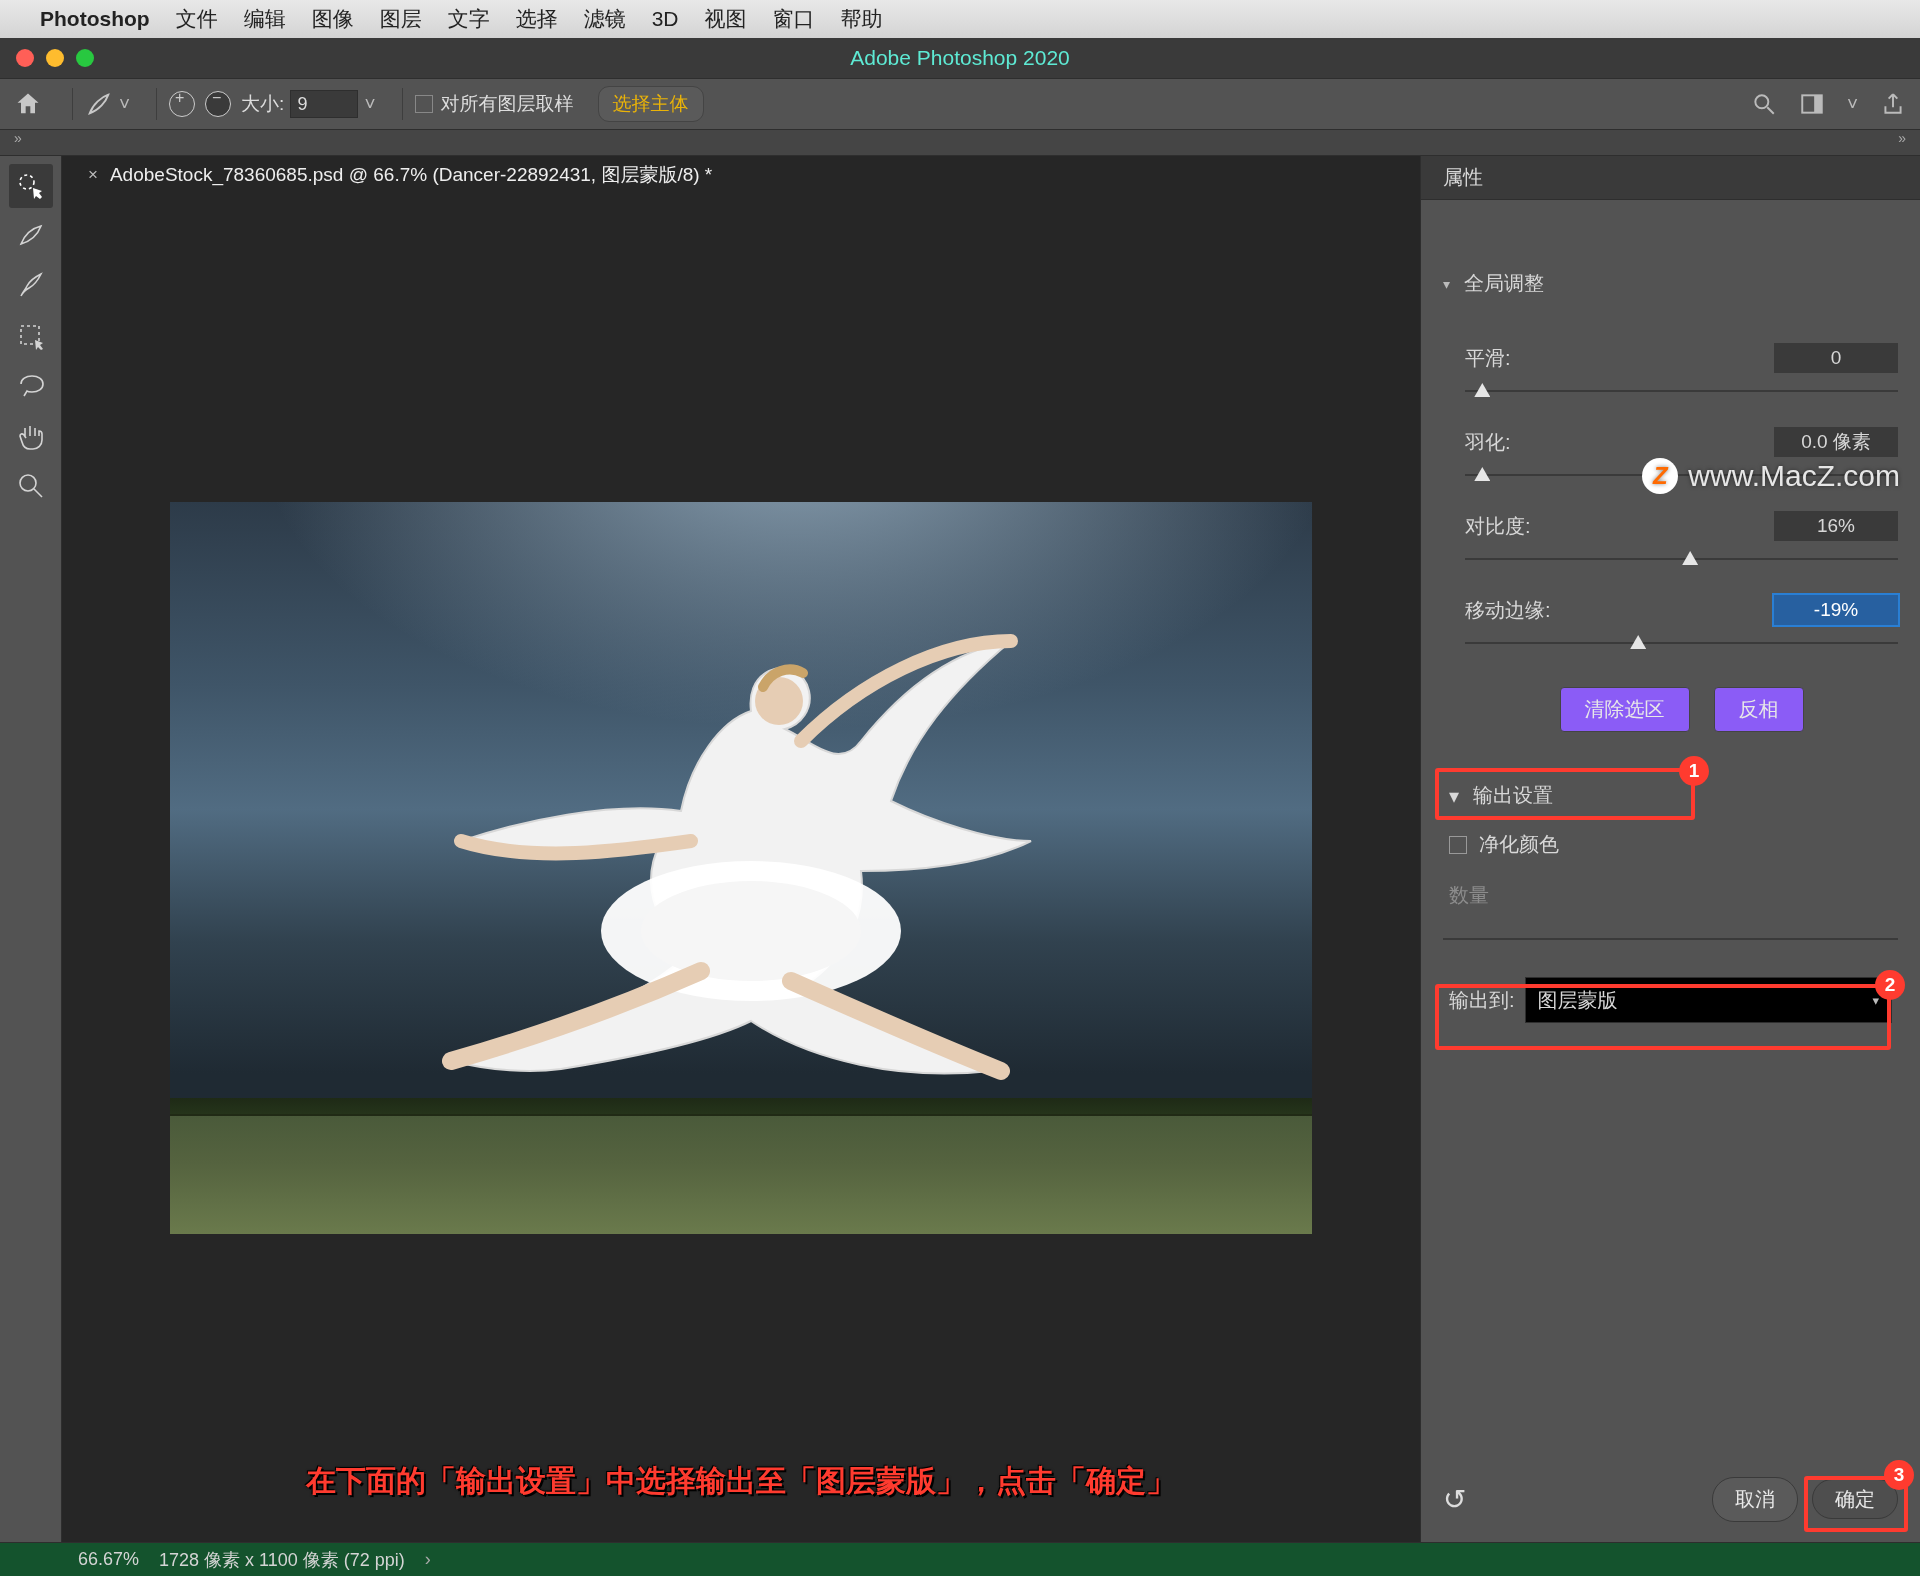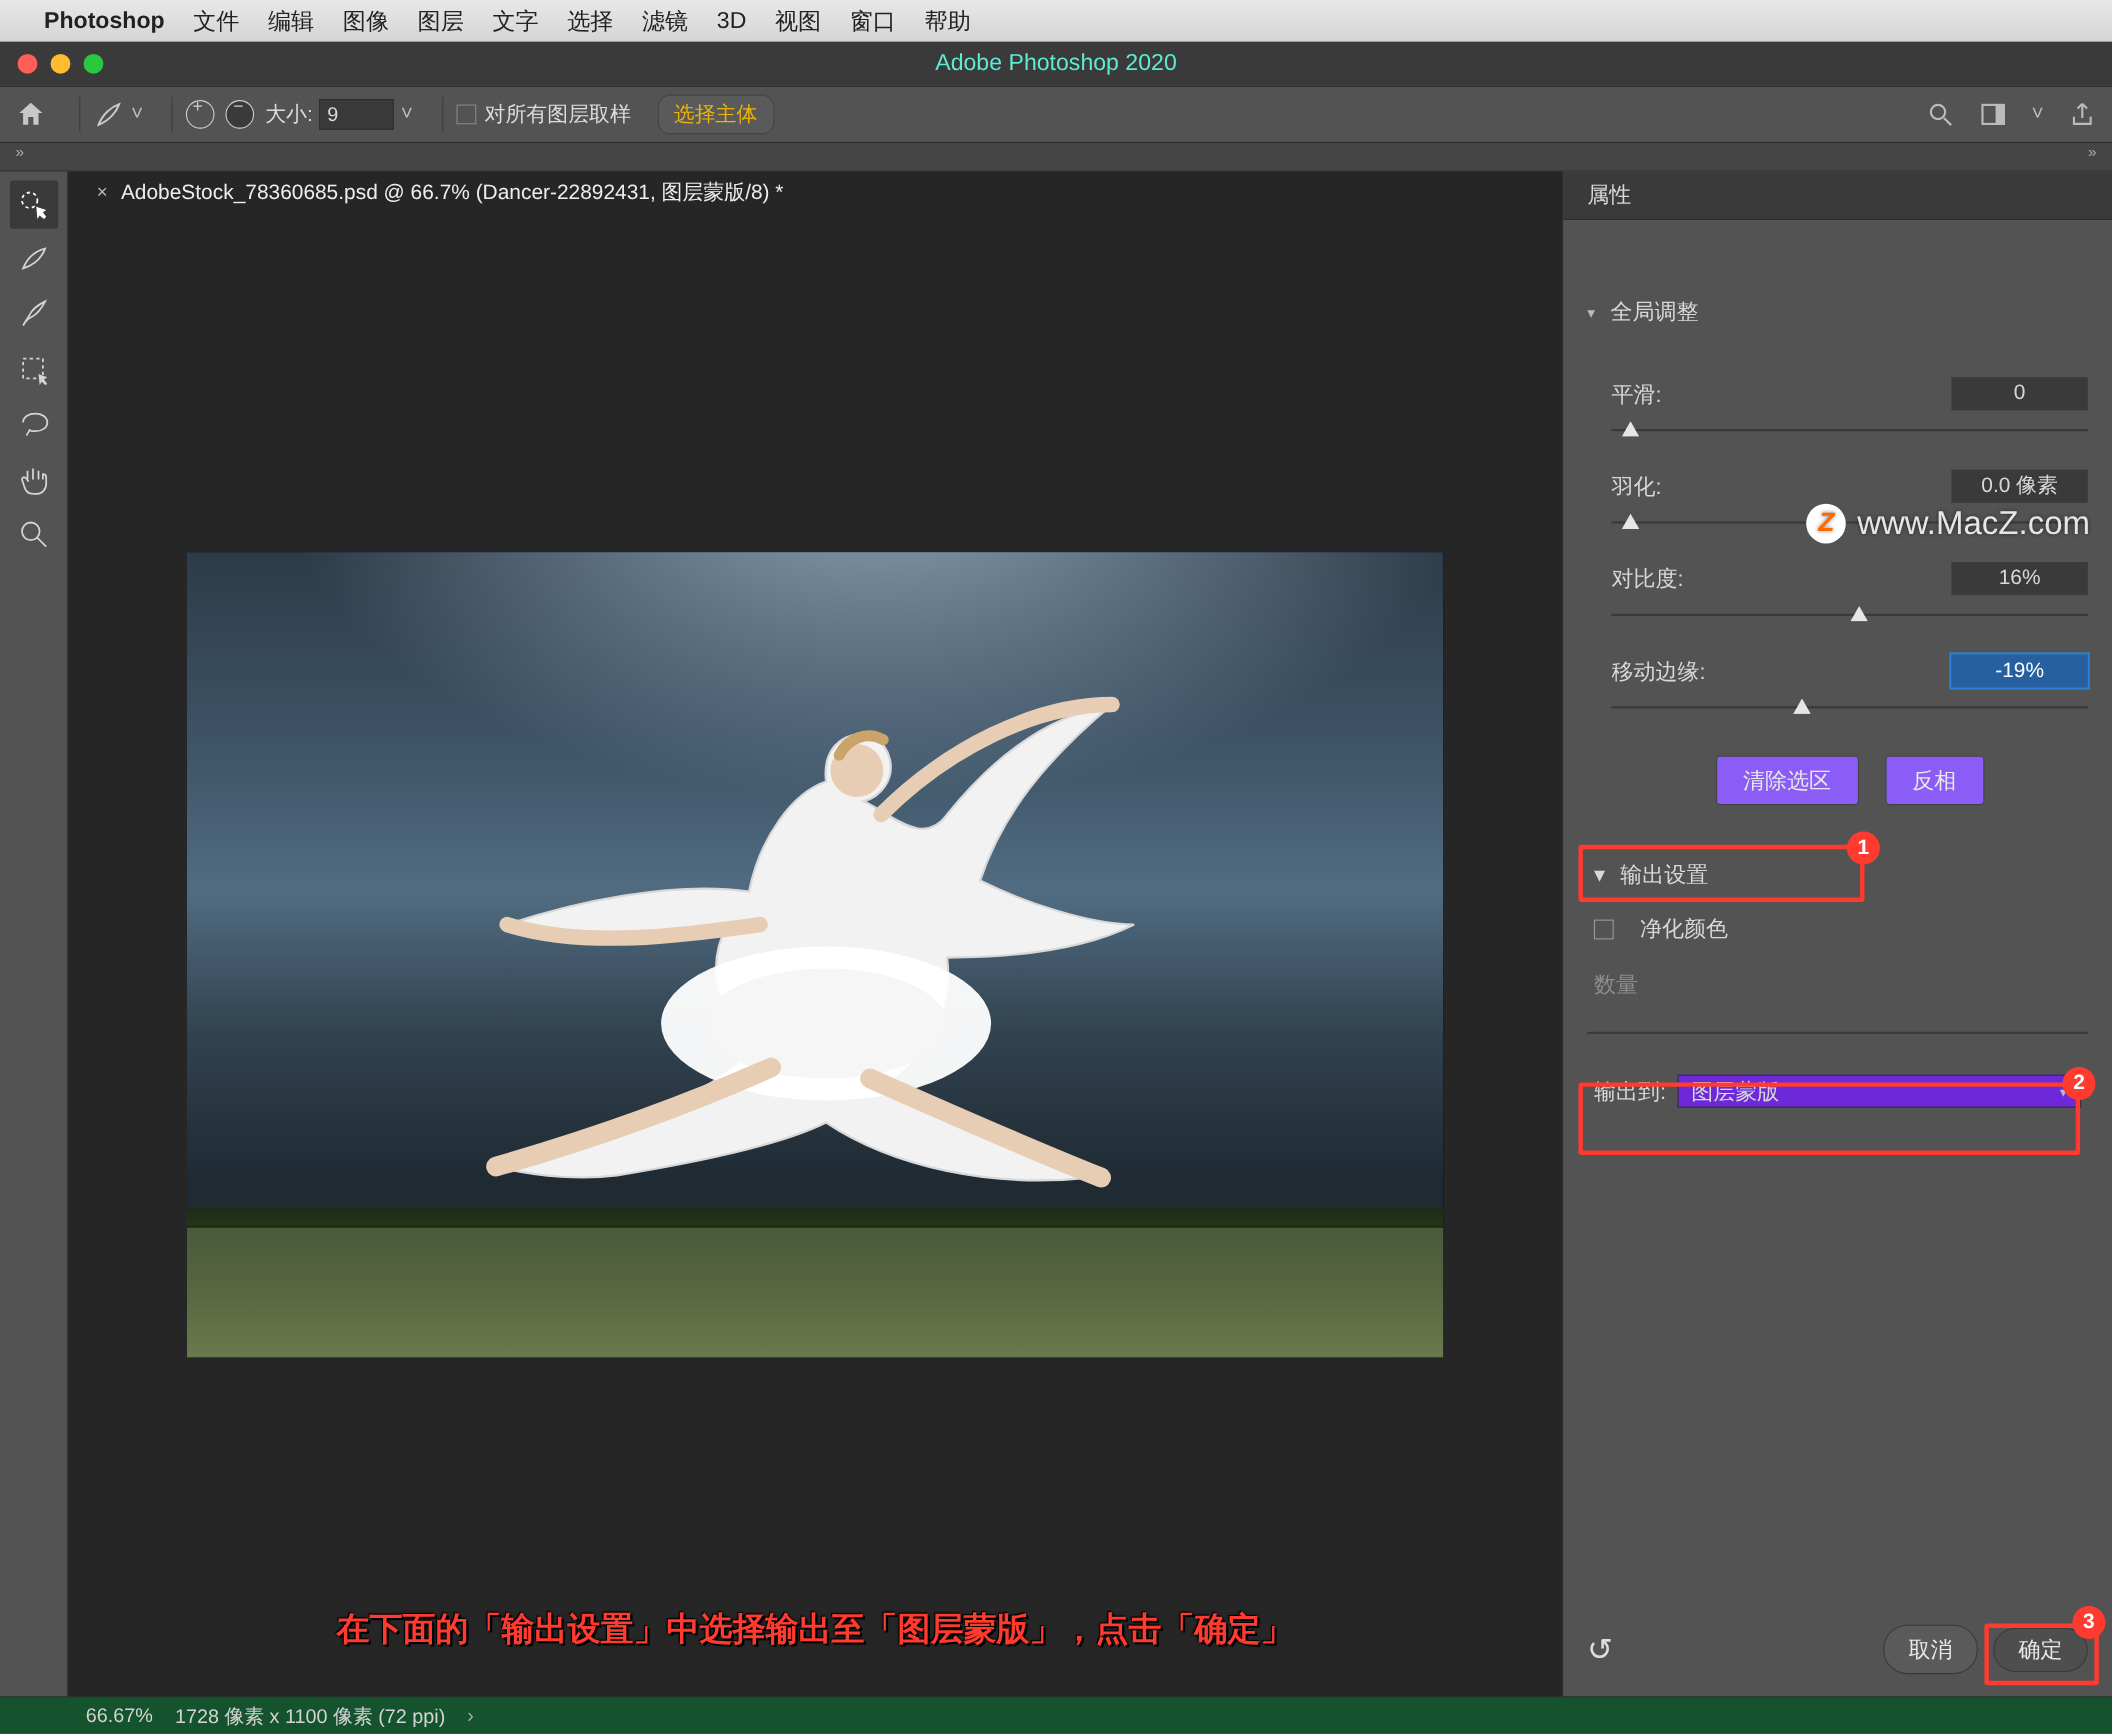--- a/index.html
+++ b/index.html
@@ -92,25 +92,25 @@
 .pbtn{background:#8b5cf6;border:1px solid #444;padding:8px 24px;border-radius:4px;color:#e8e8e8;font-size:20px}
 
 .watermark{position:absolute;right:20px;top:458px;color:#e6e6e6;font-size:30px;font-weight:400;text-shadow:0 0 4px rgba(0,0,0,.5);display:flex;align-items:center;gap:10px;pointer-events:none}
 .watermark .zc{width:36px;height:36px;border-radius:50%;background:#fff;color:#ff6a00;font-weight:700;display:flex;align-items:center;justify-content:center;font-size:24px;font-style:italic}
 
 .outbox{position:relative;padding:0 22px}
 .hl{position:absolute;border:4px solid #ff3b2f;border-radius:3px}
 .badge{position:absolute;width:30px;height:30px;border-radius:50%;background:#ff3b2f;color:#fff;font-size:19px;font-weight:700;display:flex;align-items:center;justify-content:center}
 
 .out-hd{display:flex;align-items:center;gap:14px;padding:10px 6px}
-.chkrow{display:flex;align-items:center;gap:24px;padding:12px 6px}
+.chkrow{display:flex;align-items:center;gap:12px;padding:12px 6px}
 .chkbox{width:18px;height:18px;border:1.5px solid #999;background:#535353}
 .disabled{color:#8c8c8c}
 .outsel-row{display:flex;align-items:center;gap:10px;padding:14px 6px}
-.outsel{flex:1;height:30px;background:#6d28d9;border:1px solid #2e2e2e;display:flex;align-items:center;justify-content:space-between;padding:0 12px}
+.outsel{flex:1;height:46px;background:#000000;border:1px solid #2e2e2e;display:flex;align-items:center;justify-content:space-between;padding:0 12px}
 .outsel .chv{color:#bbb;font-size:13px}
 
 .panel-footer{margin-top:auto;padding:18px 22px 20px;display:flex;align-items:center;position:relative}
 .reset-ico{font-size:28px;color:#ddd;transform:scaleX(-1)}
 .f-btns{margin-left:auto;display:flex;gap:14px;align-items:center}
 .f-btn{padding:8px 22px;border-radius:22px;border:1px solid #3a3a3a;background:#5a5a5a;color:#e8e8e8;font-size:20px}
 .f-btn.ok{background:#4e4e4e}
 
 
 .status{height:34px;background:#14532d;border-top:1px solid #2e2e2e;display:flex;align-items:center;color:#d4d4d4;font-size:18px;padding-left:78px;gap:20px}

